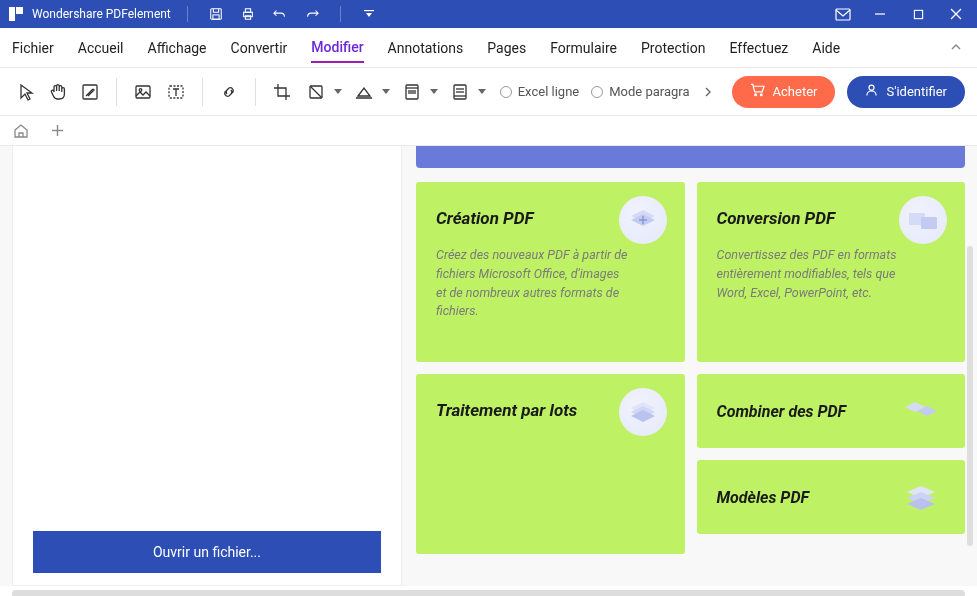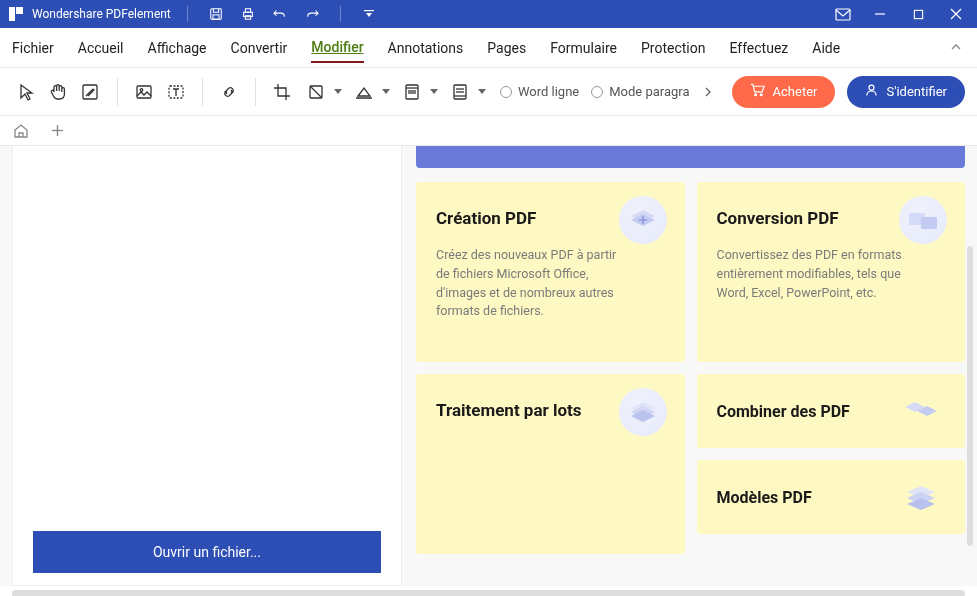--- a/index.html
+++ b/index.html
@@ -25,21 +25,21 @@
     .menu-bar {
       height: 40px;
       background: #fff;
       border-bottom: 1px solid #e8e8e8;
       display: flex;
       align-items: center;
       padding: 0 12px;
       gap: 24px;
     }
     .menu-item { font-size: 14px; color: #222; cursor: pointer; padding: 6px 0; }
-    .menu-item.active { color: #4d7c0f; border-bottom: 2px solid #7f1d1d; font-weight: 500; text-decoration: underline; }
+    .menu-item.active { color: #6d28d9; border-bottom: 2px solid #a21caf; font-weight: 500; }
     .collapse-icon { margin-left: auto; }
     
     .toolbar {
       height: 48px;
       background: #fff;
       border-bottom: 1px solid #e8e8e8;
       display: flex;
       align-items: center;
       padding: 0 12px;
       gap: 4px;
@@ -131,25 +131,26 @@
       background: #6a7ad8;
       border-radius: 0 0 4px 4px;
       margin-bottom: 14px;
     }
     .cards {
       display: grid;
       grid-template-columns: 1fr 1fr;
       gap: 12px;
     }
     .card {
-      background: #fef9c3;
+      background: #bef264;
       border-radius: 3px;
       padding: 18px 20px 20px 20px;
       position: relative;
       min-height: 180px;
+      font-style: italic;
     }
     .card.small { min-height: 72px; padding: 16px 20px; display: flex; align-items: center; justify-content: center; }
     .card-icon {
       position: absolute;
       top: 14px;
       right: 18px;
       width: 48px;
       height: 48px;
       background: radial-gradient(circle at 40% 35%, #f0f2fc, #e5e9fa);
       border-radius: 50%;
@@ -363,21 +364,21 @@
     <span class="tool-dd-arrow">
         <svg width="8" height="6" viewBox="0 0 8 6" fill="#666">
           <polygon points="0,0 8,0 4,5"></polygon>
         </svg>
       </span>
   </span>
 
   <div class="radio-group">
     <label class="radio-item">
       <span class="radio-circle"></span>
-      <span>Word ligne</span>
+      <span>Excel ligne</span>
     </label>
     <label class="radio-item">
       <span class="radio-circle"></span>
       <span>Mode paragra</span>
     </label>
     <span class="radio-overflow">
       <svg width="7" height="10" viewBox="0 0 7 10" stroke="#666" stroke-width="1.4" fill="none">
           <polyline points="1,1 5,5 1,9"></polyline>
         </svg>
     </span>

